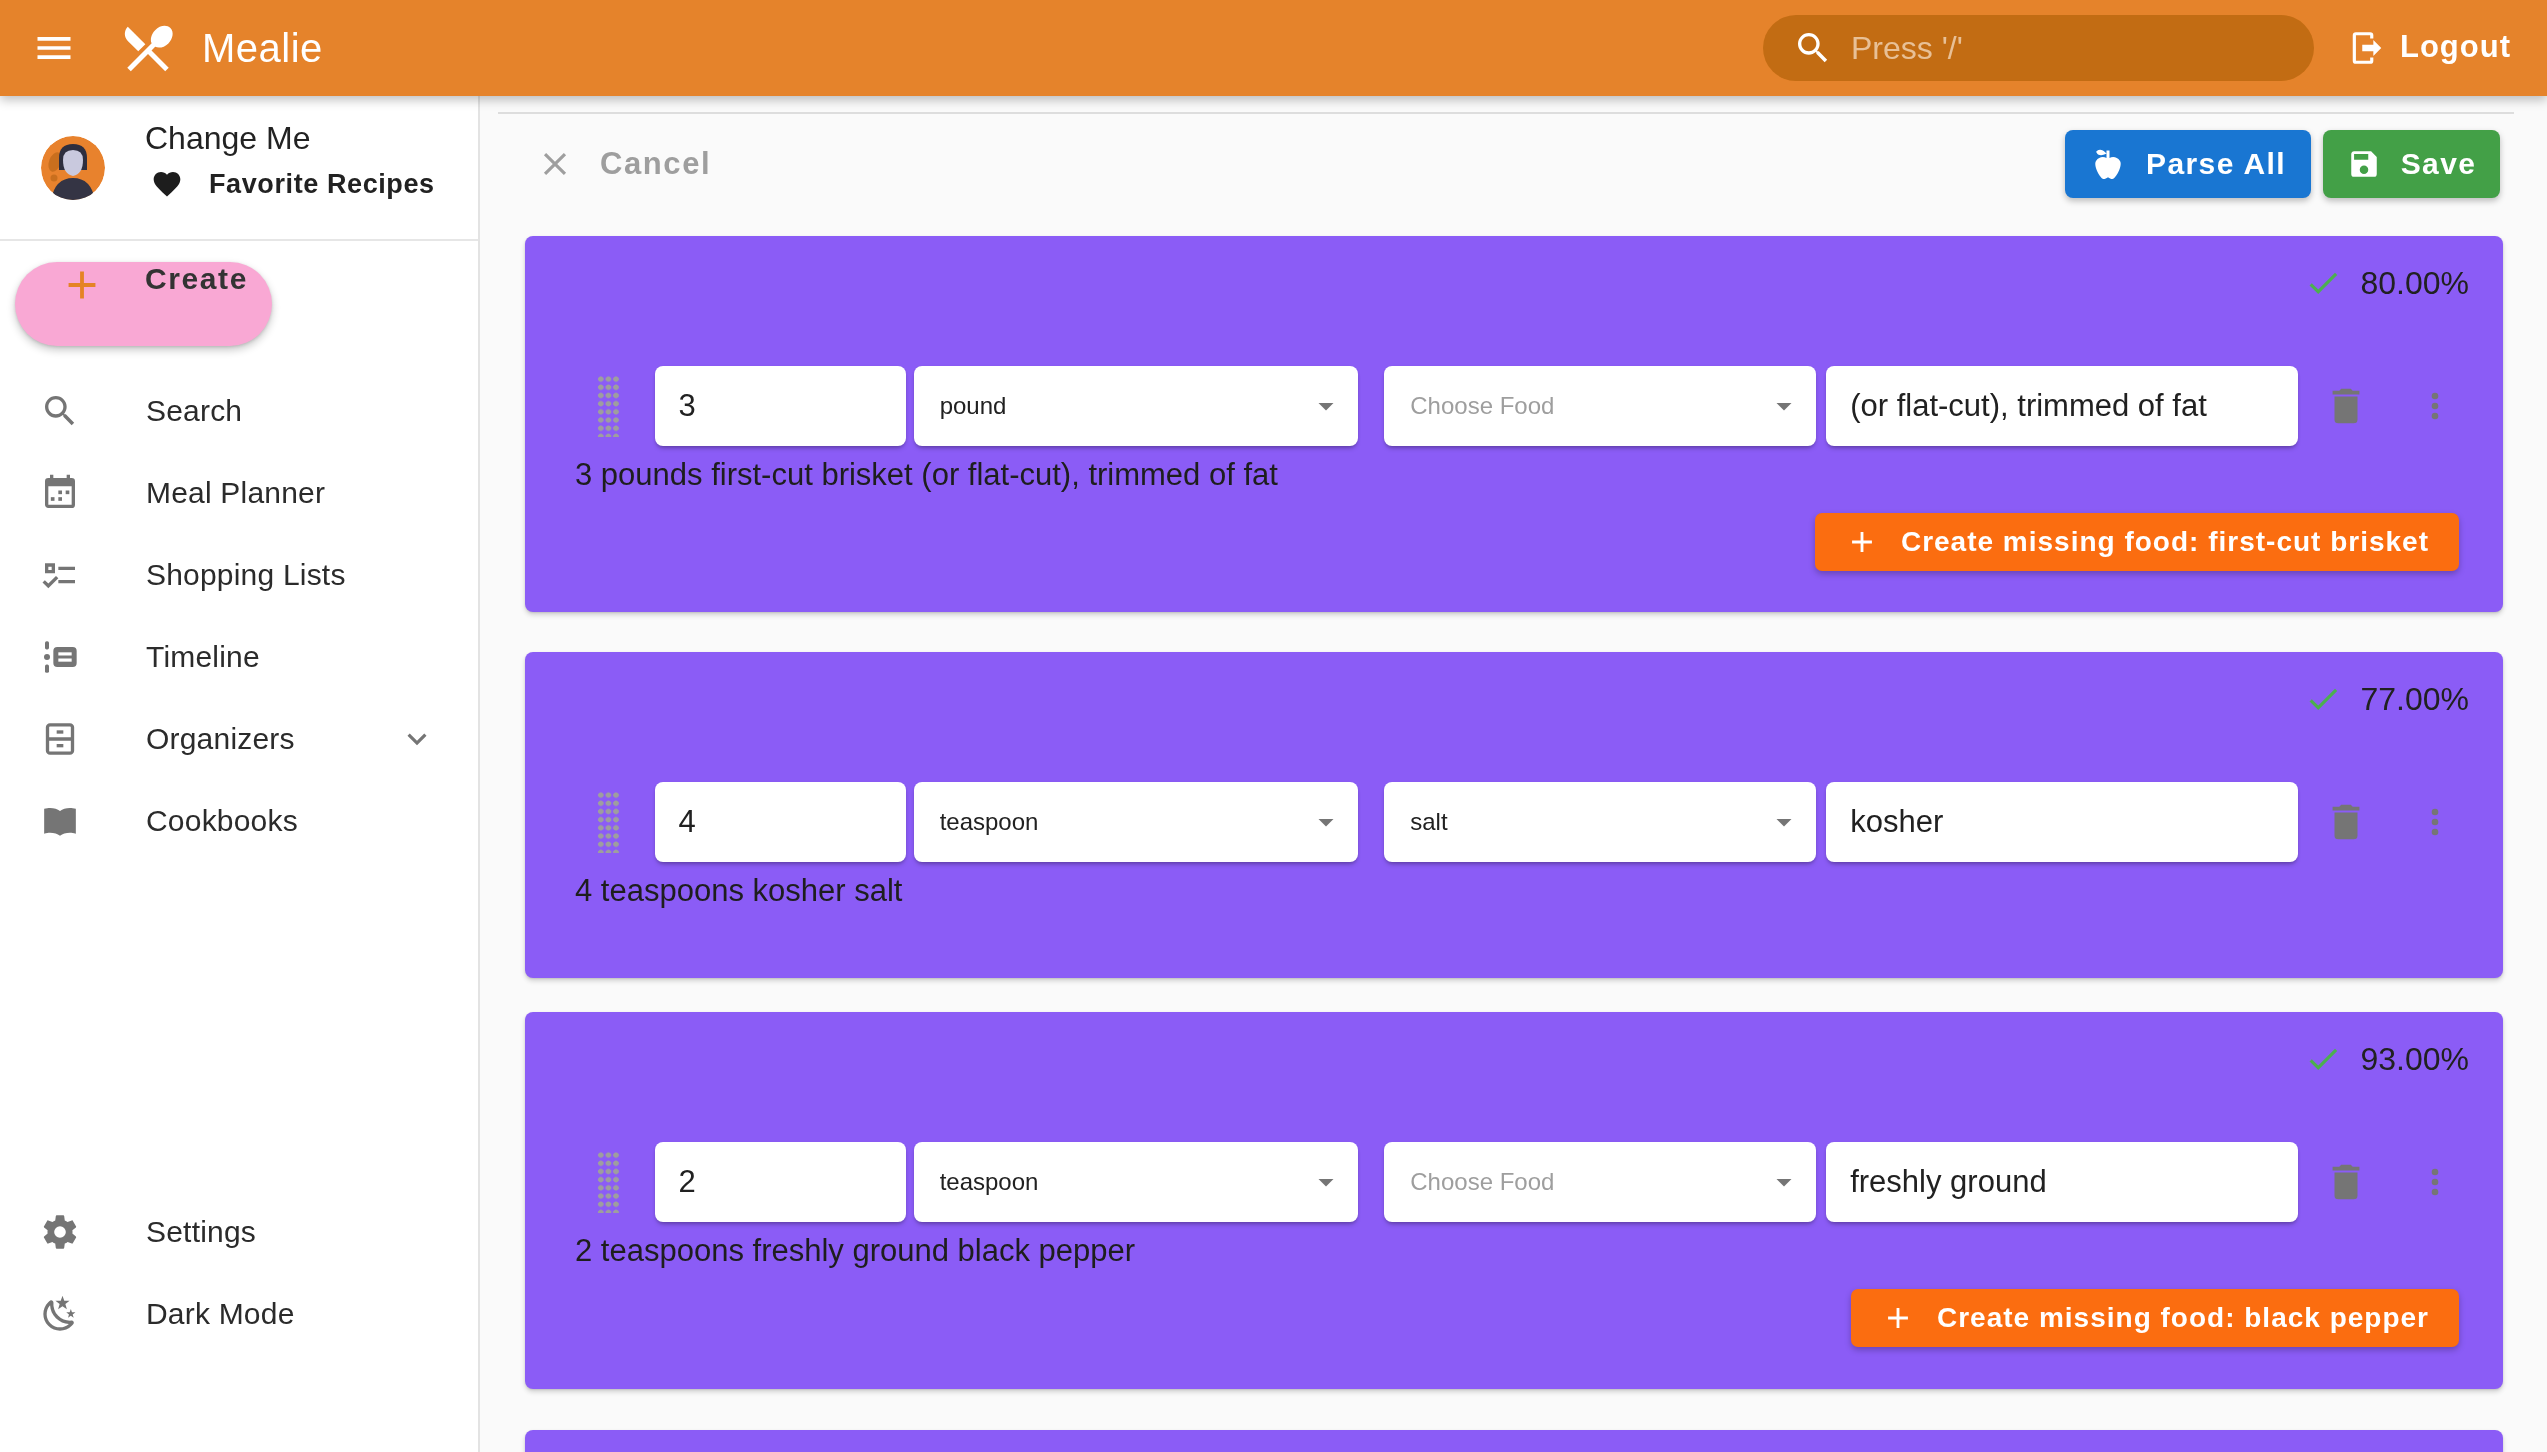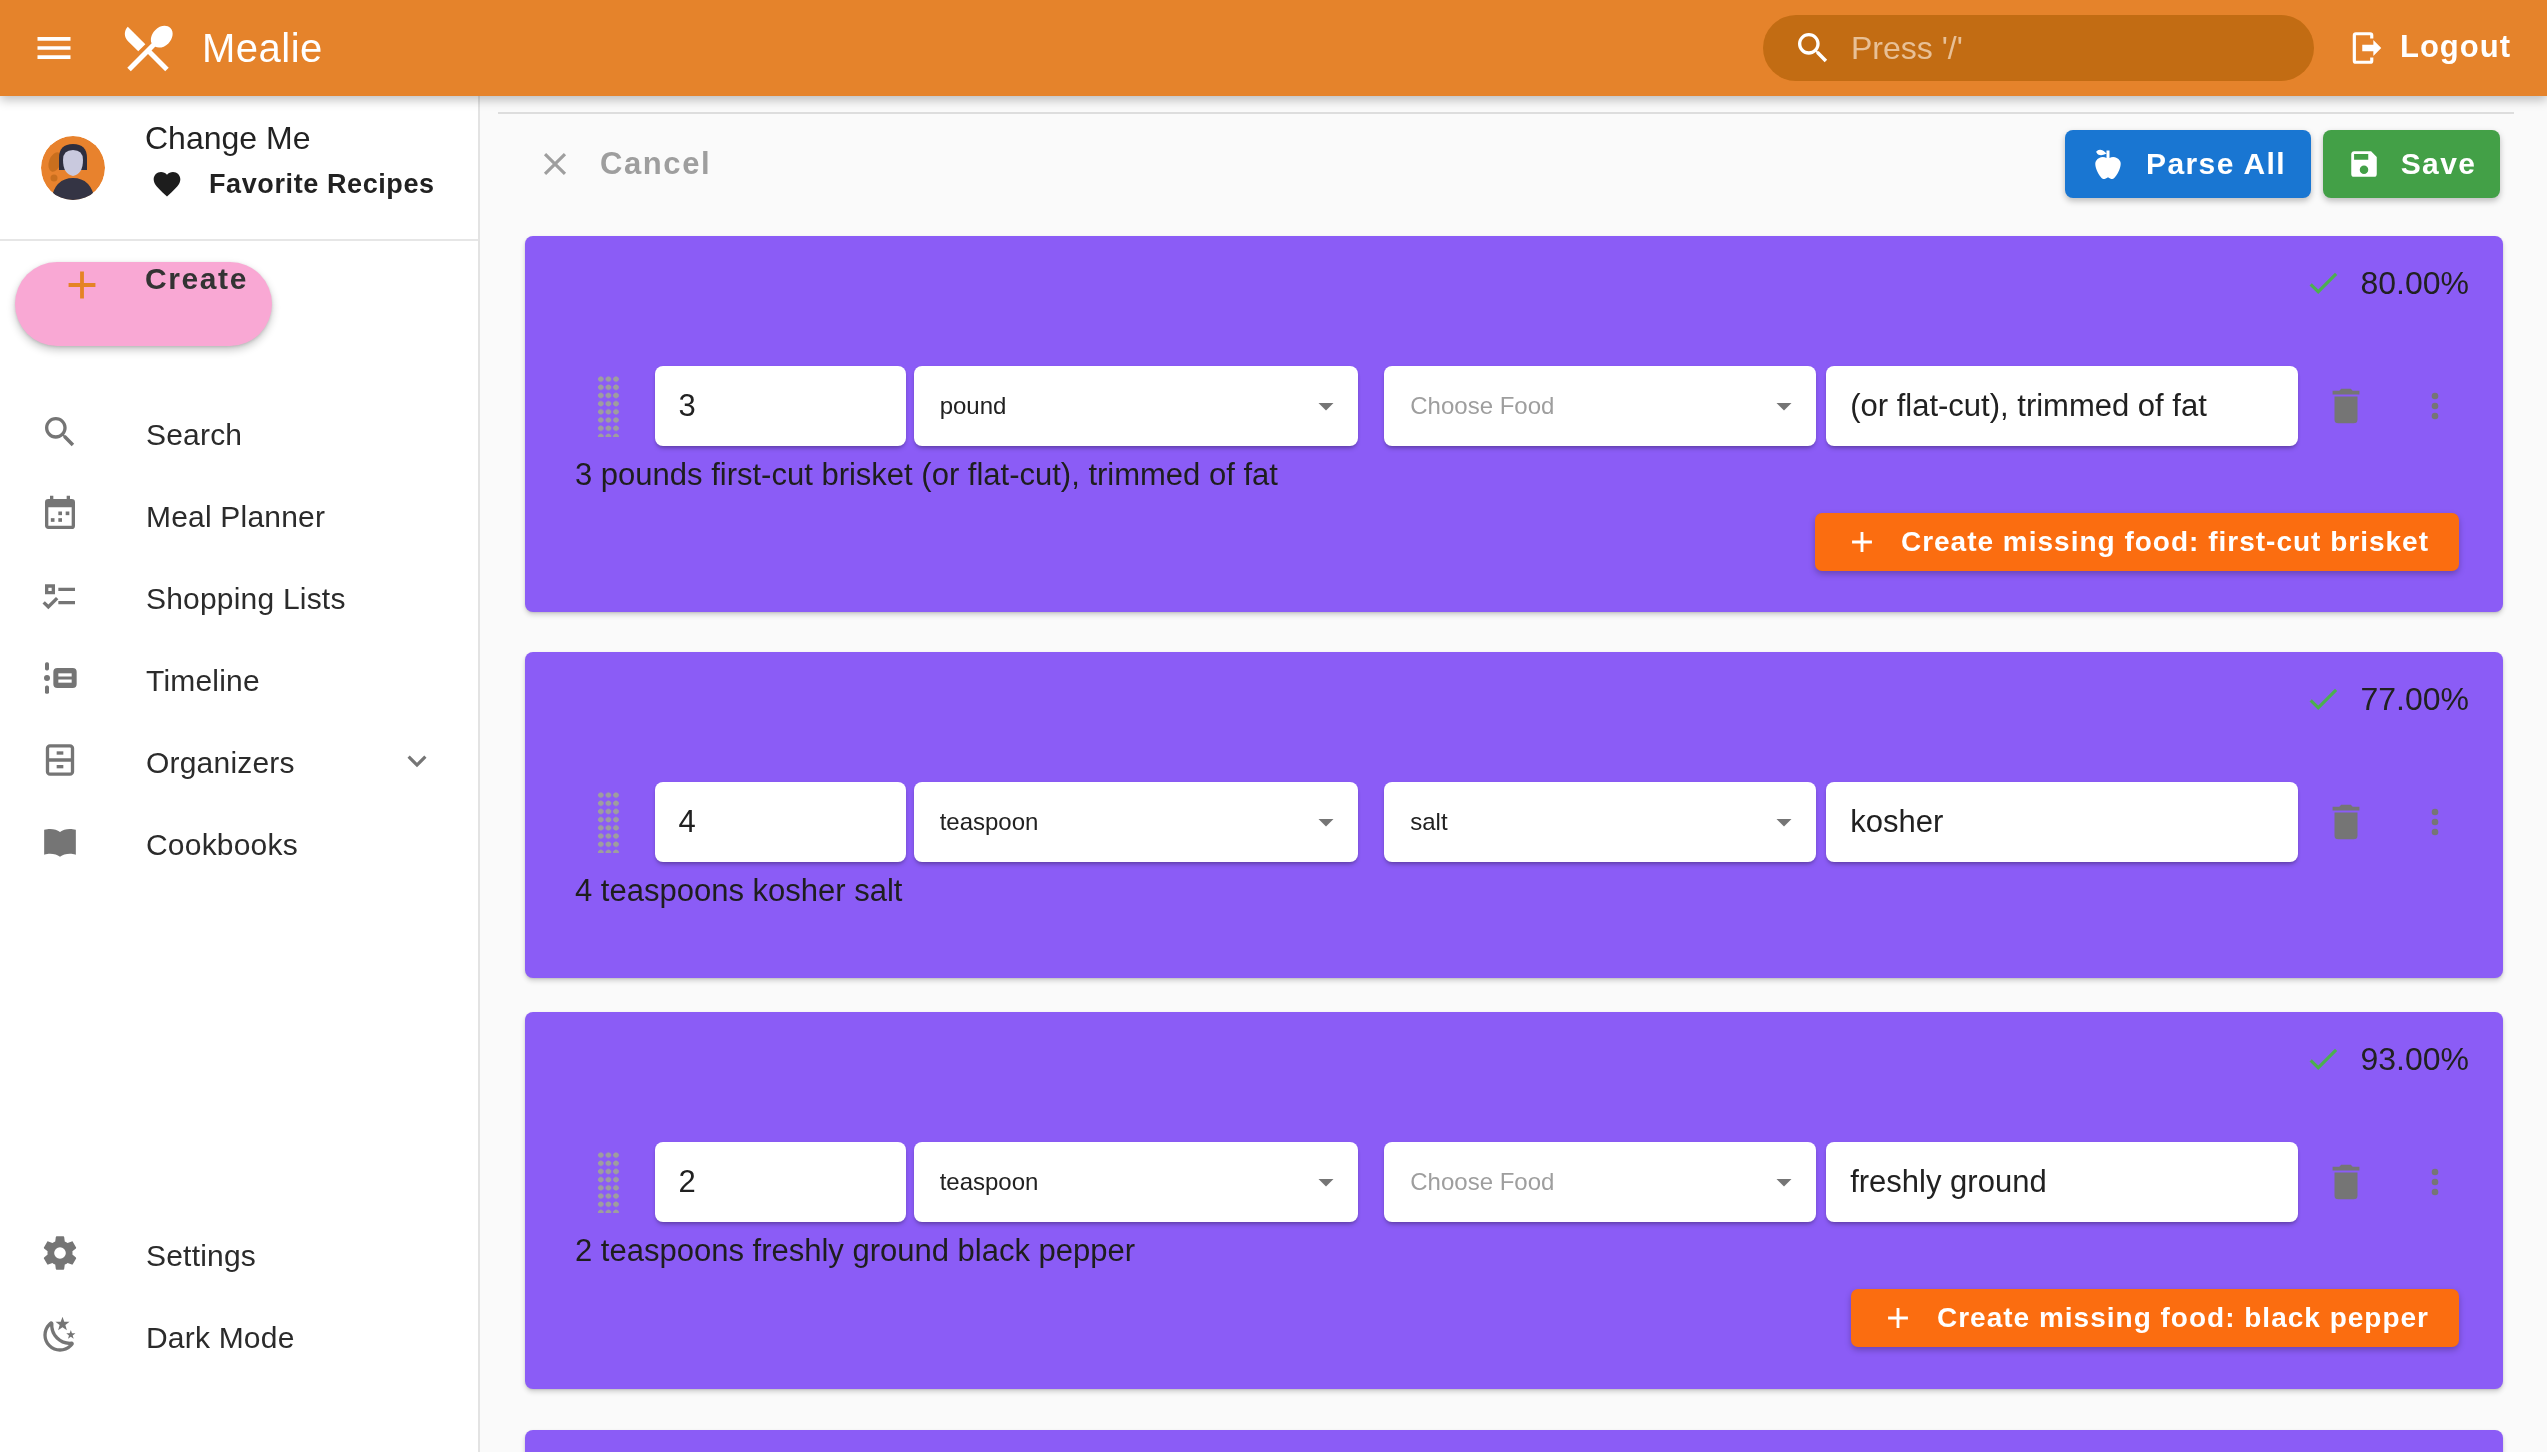--- a/index.html
+++ b/index.html
@@ -29,21 +29,21 @@
   .user-name { position:absolute; left:145px; top:24px; font-size:32px; color:#222; }
   .fav-row { position:absolute; left:151px; top:72px; display:flex; align-items:flex-end; cursor:pointer; }
   .fav-row span { font-size:27px; font-weight:600; color:#222; letter-spacing:0.6px; margin-left:26px; }
   .side-divider { position:absolute; left:0; top:143px; width:100%; height:2px; background:#E6E6E6; }
   .create-btn { position:absolute; left:15px; top:166px; width:257px; height:84px;
     background:#f9a8d4; border:none; border-radius:42px; display:flex; 
     box-shadow:0 4px 8px rgba(0,0,0,0.22), 0 1px 3px rgba(0,0,0,0.12); cursor:pointer; }
   .create-btn .plus { margin-left:44px; }
   .create-btn span { font-size:30px; font-weight:600; color:#333; letter-spacing:1.6px; margin-left:40px; }
   .nav { position:absolute; left:0; top:274px; width:100%; }
-  .nav-item { position:relative; height:82px; display:flex; align-items:flex-end; cursor:pointer; }
+  .nav-item { position:relative; height:82px; display:flex; align-items:center; cursor:pointer; }
   .nav-item .nicon { width:40px; height:40px; margin-left:40px; display:flex; align-items:center; justify-content:center; }
   .nav-item span { font-size:30px; font-weight:500; color:#2b2b2b; margin-left:66px; letter-spacing:0.2px; }
   .nav-item .chev { position:absolute; right:42px; }
   .nav-bottom { position:absolute; left:0; top:1095px; width:100%; }
 
   
   .main { position:absolute; left:480px; top:96px; width:2068px; height:1357px; background:#FAFAFA; }
   .top-divider { position:absolute; left:18px; top:16px; width:2016px; height:2px; background:#DDDDDD; }
   .toolbar { position:absolute; left:0px; top:34px; width:2068px; height:68px; }
   .cancel-btn { position:absolute; left:56px; top:0; height:68px; display:flex; align-items:center;

